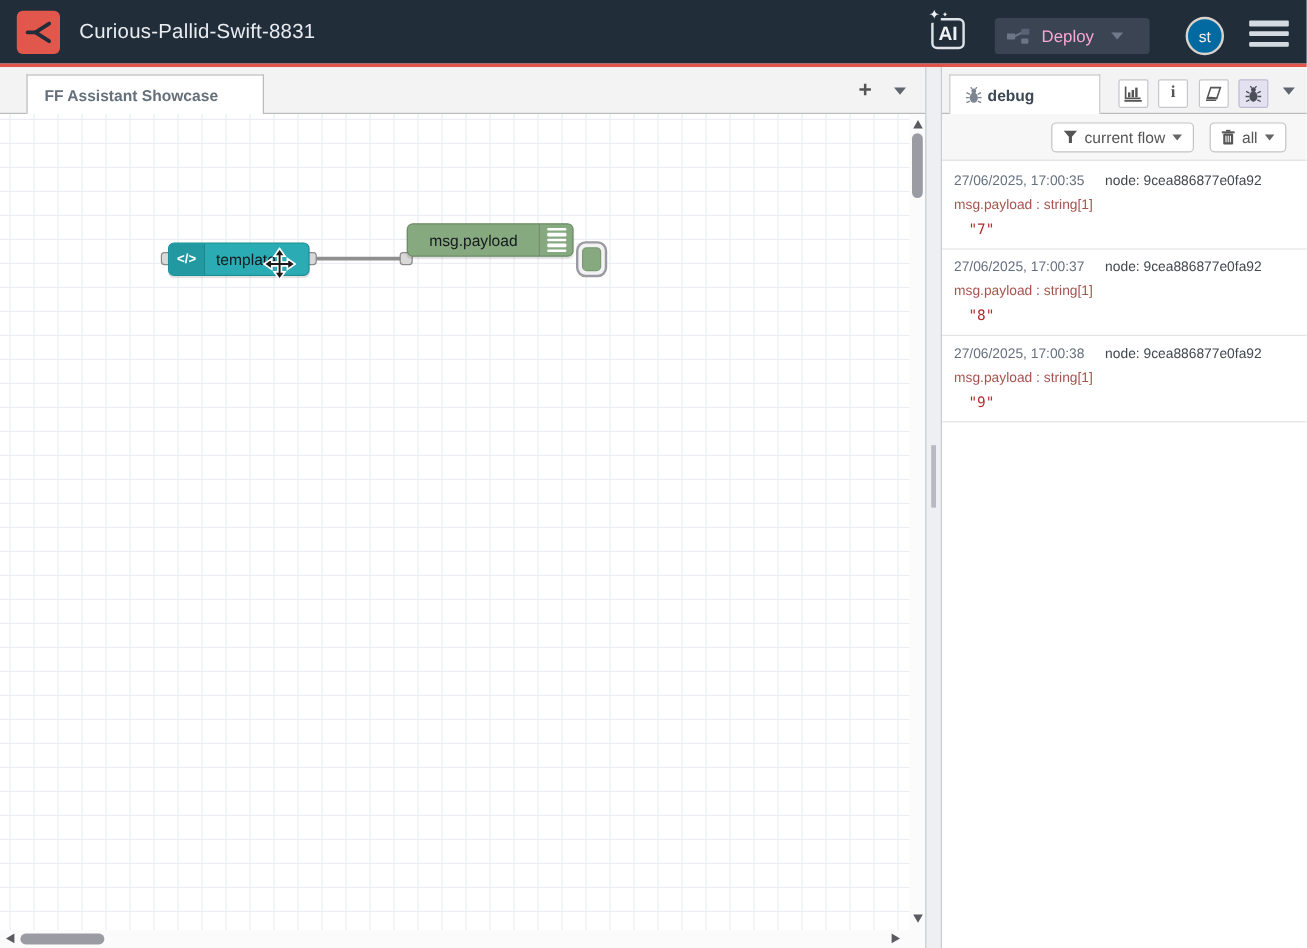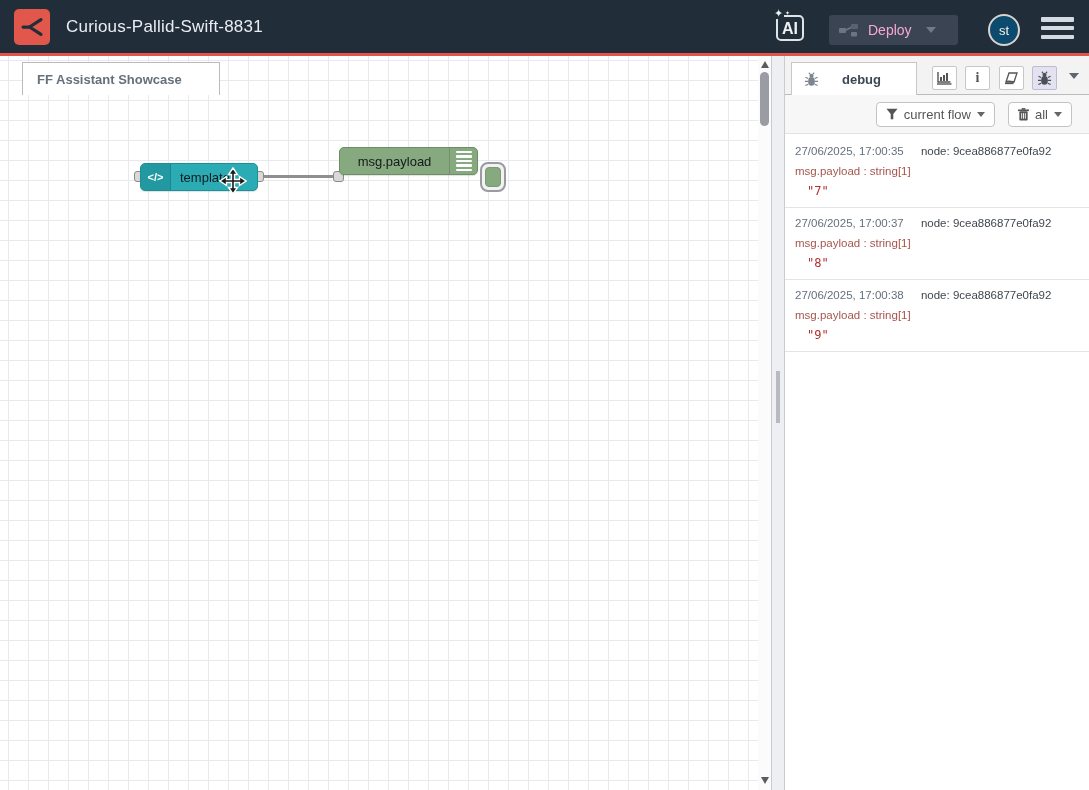--- a/index.html
+++ b/index.html
@@ -11,30 +11,30 @@
   .header { position:absolute; left:0; top:0; width:100%; height:53px; background:#222d3a; display:flex; align-items:center; }
   .logo { position:absolute; left:14px; top:9px; width:36px; height:36px; background:#e2574c; border-radius:5px; display:flex; align-items:center; justify-content:center; }
   .app-title { position:absolute; left:66px; top:0; height:36px; line-height:53px; color:#e9edf2; font-size:17px; letter-spacing:.2px; }
   .ai-btn { position:absolute; left:776px; top:13px; width:30px; height:30px; }
   .ai-box { position:absolute; left:0; top:2px; width:28px; height:26px; border:2px solid #dfe4e9; border-radius:5px; color:#eef1f4; font-weight:bold; font-size:16px; display:flex; align-items:flex-end; justify-content:center; padding-bottom:1px; }
   .ai-sparkle { position:absolute; left:-3px; top:-5px; color:#eef1f4; font-size:11px; background:#222d3a; padding:0 1px; line-height:11px; }
   .ai-sparkle-sm { position:absolute; left:9px; top:-3px; color:#eef1f4; font-size:6px; line-height:6px; }
   .deploy-btn { position:absolute; left:829px; top:15px; width:129px; height:30px; background:#3a4452; border-radius:3px; display:flex; align-items:center; padding:0 10px; }
   .deploy-label { color:#f9a8d4; font-size:14px; margin-left:10px; }
   .deploy-caret { margin-left:14px; width:0; height:0; border-left:5px solid transparent; border-right:5px solid transparent; border-top:6px solid #6f7989; }
-  .avatar { position:absolute; left:988px; top:14px; width:32px; height:32px; border-radius:50%; background:#0c4a6e; border:2px solid #d8d3cd; color:#f4efe9; font-size:13px; display:flex; align-items:center; justify-content:center; }
+  .avatar { position:absolute; left:988px; top:14px; width:32px; height:32px; border-radius:50%; background:#0369a1; border:2px solid #d8d3cd; color:#f4efe9; font-size:13px; display:flex; align-items:center; justify-content:center; }
   .hamburger { position:absolute; left:1041px; top:17px; width:33px; height:22px; display:flex; flex-direction:column; justify-content:space-between; cursor:pointer; }
   .hamburger span { display:block; width:33px; height:4.5px; background:#d4dae1; border-radius:1px; }
   .accent-line { position:absolute; left:0; top:53px; width:100%; height:3px; background:#e0544b; }
 
   
   .main { position:absolute; left:0; top:56px; width:1089px; height:734px; display:flex; }
 
   
-  .workspace { width:771px; display:flex; flex-direction:row; }
+  .workspace { width:771px; display:flex; flex-direction:column; }
   .tabbar { position:relative; height:39px; background:#f3f3f3; border-bottom:1px solid #bbbbbb; }
   .ws-tab { position:absolute; left:22px; top:6px; width:198px; height:33px; background:#fff; border:1px solid #bbbbbb; border-bottom:none; z-index:2; display:flex; align-items:center; padding-left:14px; }
   .ws-tab-label { font-size:13px; font-weight:bold; color:#66707a; }
   .tab-add { position:absolute; left:706px; top:7px; width:30px; height:26px; text-align:center; line-height:25px; color:#555; font-size:19px; font-weight:bold; cursor:pointer; }
   .tab-caret { position:absolute; left:745px; top:17px; width:0; height:0; border-left:5px solid transparent; border-right:5px solid transparent; border-top:6px solid #5f6670; cursor:pointer; }
 
   .canvas { position:relative; flex:1; background:#fff; overflow:hidden; }
   .grid { position:absolute; left:0; top:0; right:13px; bottom:0;
     background-image: linear-gradient(#e7e9ef 1px, transparent 1px), linear-gradient(90deg, #e7e9ef 1px, transparent 1px);
     background-size:20px 20px; background-position:-12px -16px; }
@@ -64,21 +64,21 @@
   .arr-left { position:absolute; left:5px; top:3px; width:0; height:0; border-top:4.5px solid transparent; border-bottom:4.5px solid transparent; border-right:7px solid #5a5a60; }
   .arr-right { position:absolute; left:743px; top:3px; width:0; height:0; border-top:4.5px solid transparent; border-bottom:4.5px solid transparent; border-left:7px solid #5a5a60; }
 
   
   .splitter { width:14px; background:#edeff3; border-left:1px solid #c9cbd0; border-right:1px solid #c9cbd0; position:relative; cursor:col-resize; }
   .splitter .handle { position:absolute; left:4px; top:315px; width:4px; height:52px; background:#b7bac2; }
 
   
   .sidebar { flex:1; display:flex; flex-direction:column; background:#fff; }
   .sb-tabbar { position:relative; height:39px; background:#f3f3f3; border-bottom:1px solid #bbbbbb; }
-  .sb-tab { position:absolute; left:6px; top:6px; width:126px; height:33px; background:#fff; border:1px solid #c8c8c8; border-bottom:none; z-index:2; display:flex; align-items:center; padding-left:12px; gap:23px; }
+  .sb-tab { position:absolute; left:6px; top:6px; width:126px; height:33px; background:#fff; border:1px solid #c8c8c8; border-bottom:none; z-index:2; display:flex; align-items:center; padding-left:12px; gap:4px; }
   .sb-tab-label { font-size:13px; font-weight:bold; color:#3c4854; }
   .sb-iconrow { position:absolute; right:32px; top:10px; display:flex; gap:8.5px; }
   .icon-btn { width:25px; height:24px; background:#fff; border:1px solid #c6c6cc; border-radius:2px; display:flex; align-items:center; justify-content:center; cursor:pointer; }
   .icon-btn.active { background:#e4e2f0; border-color:#bdbcd0; }
   .info-glyph { font-family:"Liberation Serif", serif; font-weight:bold; font-size:14px; color:#555; font-style:normal; }
   .sb-caret { position:absolute; right:10px; top:17px; width:0; height:0; border-left:5px solid transparent; border-right:5px solid transparent; border-top:6px solid #5f6670; cursor:pointer; }
 
   .filterbar { height:39px; background:#f7f7f7; border-bottom:1px solid #e2e2e2; display:flex; align-items:center; justify-content:flex-end; gap:13px; padding-right:17px; }
   .filter-btn { height:25px; background:#fff; border:1px solid #c3c3c6; border-radius:4px; display:flex; align-items:center; gap:6px; padding:0 9px; font-size:13px; color:#555; cursor:pointer; }
   .btn-caret { width:0; height:0; border-left:4px solid transparent; border-right:4px solid transparent; border-top:5px solid #666; }

